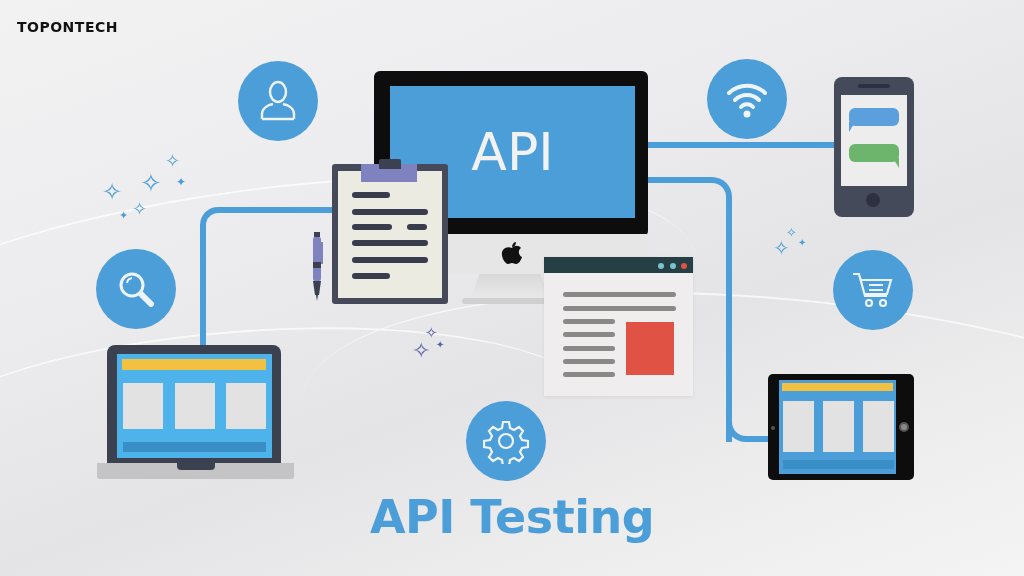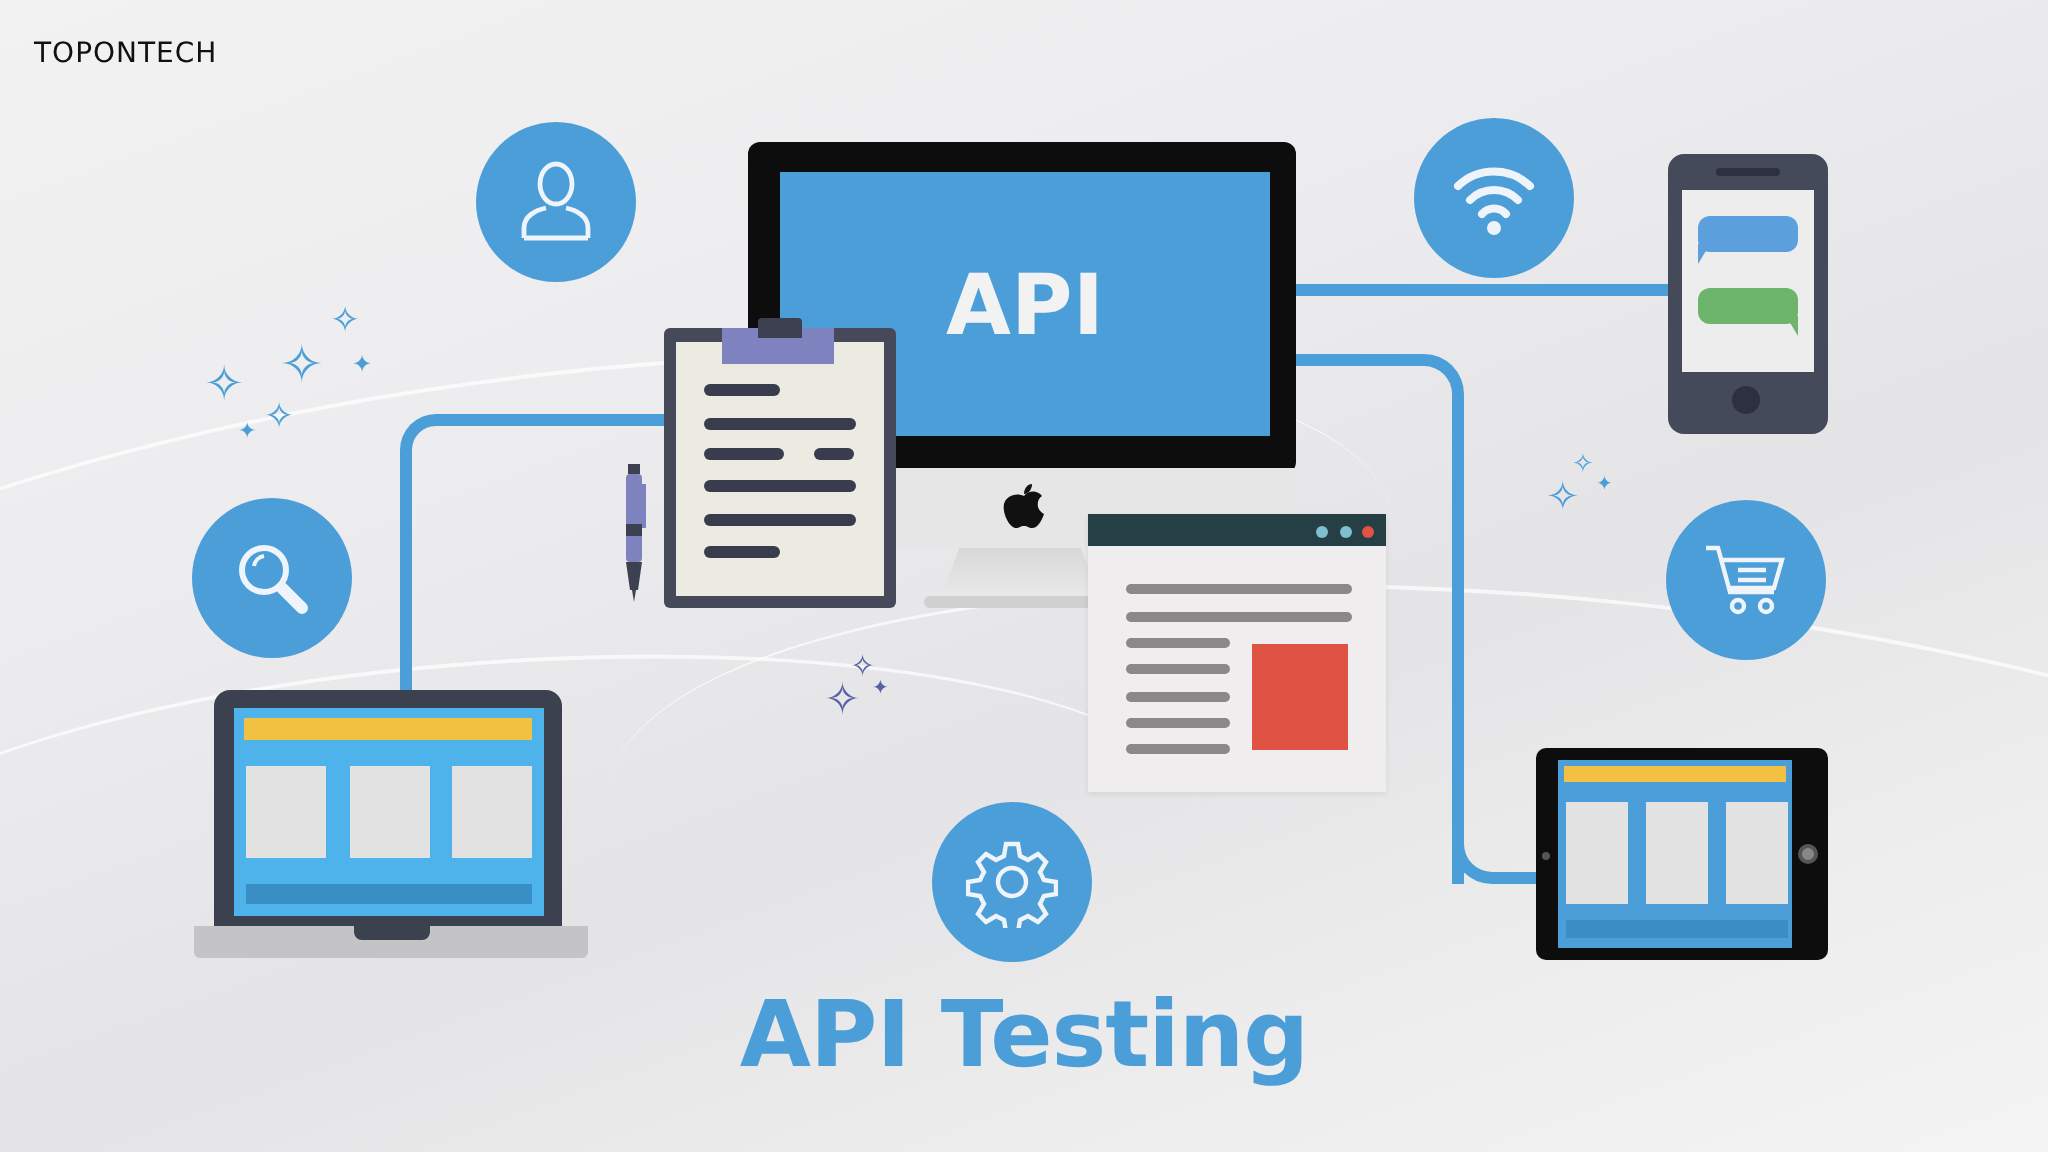--- a/index.html
+++ b/index.html
@@ -8,31 +8,31 @@
       position: relative;
       font-family: "DejaVu Sans", sans-serif;
       background: linear-gradient(160deg, #f2f2f3 0%, #ececee 35%, #e4e4e6 60%, #ededee 80%, #f4f4f5 100%);
     }
     .abs { position: absolute; }
     .swoosh {
       position: absolute; border-radius: 50%;
       border-top: 2px solid rgba(255,255,255,0.7);
     }
     .brand {
-      left: 17px; top: 19px; font-weight: normal; font-size: 14px; letter-spacing: 0.5px; color: #111;
+      left: 17px; top: 19px; font-weight: bold; font-size: 14px; letter-spacing: 0.5px; color: #111;
     }
     .circle {
       position: absolute; border-radius: 50%; background: #4c9ed9;
       display: flex; align-items: center; justify-content: center;
     }
     .line { position: absolute; border-color: #4c9ed9; border-style: solid; }
     
     .monitor-frame { left: 374px; top: 71px; width: 274px; height: 166px; background: #0d0d0d; border-radius: 6px; }
     .monitor-screen { left: 390px; top: 86px; width: 245px; height: 132px; background: #4c9ed9; display:flex; align-items:center; justify-content:center; }
-    .monitor-screen span { color: #f2f2f2; font-weight: bold; font-size: 42px; }
+    .monitor-screen span { color: #f2f2f2; font-weight: normal; font-size: 52px; }
     .monitor-chin { left: 374px; top: 234px; width: 274px; height: 40px; background: #e6e6e6; border-radius: 0 0 6px 6px; }
     .monitor-stand { left: 470px; top: 274px; width: 80px; height: 26px; background: linear-gradient(#d8d8d8,#eaeaea); clip-path: polygon(12% 0, 88% 0, 100% 100%, 0 100%); }
     .monitor-base { left: 462px; top: 298px; width: 96px; height: 6px; background: #d0d0d0; border-radius: 3px; }
     
     .clip-board { left: 332px; top: 164px; width: 116px; height: 140px; background: #45495a; border-radius: 3px; }
     .clip-paper { left: 338px; top: 171px; width: 104px; height: 127px; background: #ecebe1; }
     .clip-top { left: 361px; top: 164px; width: 56px; height: 18px; background: #7e83c0; }
     .clip-tab { left: 379px; top: 159px; width: 22px; height: 10px; background: #3d4050; border-radius: 2px 2px 0 0; }
     .bar { position: absolute; height: 6px; background: #383c4c; border-radius: 3px; }
     

